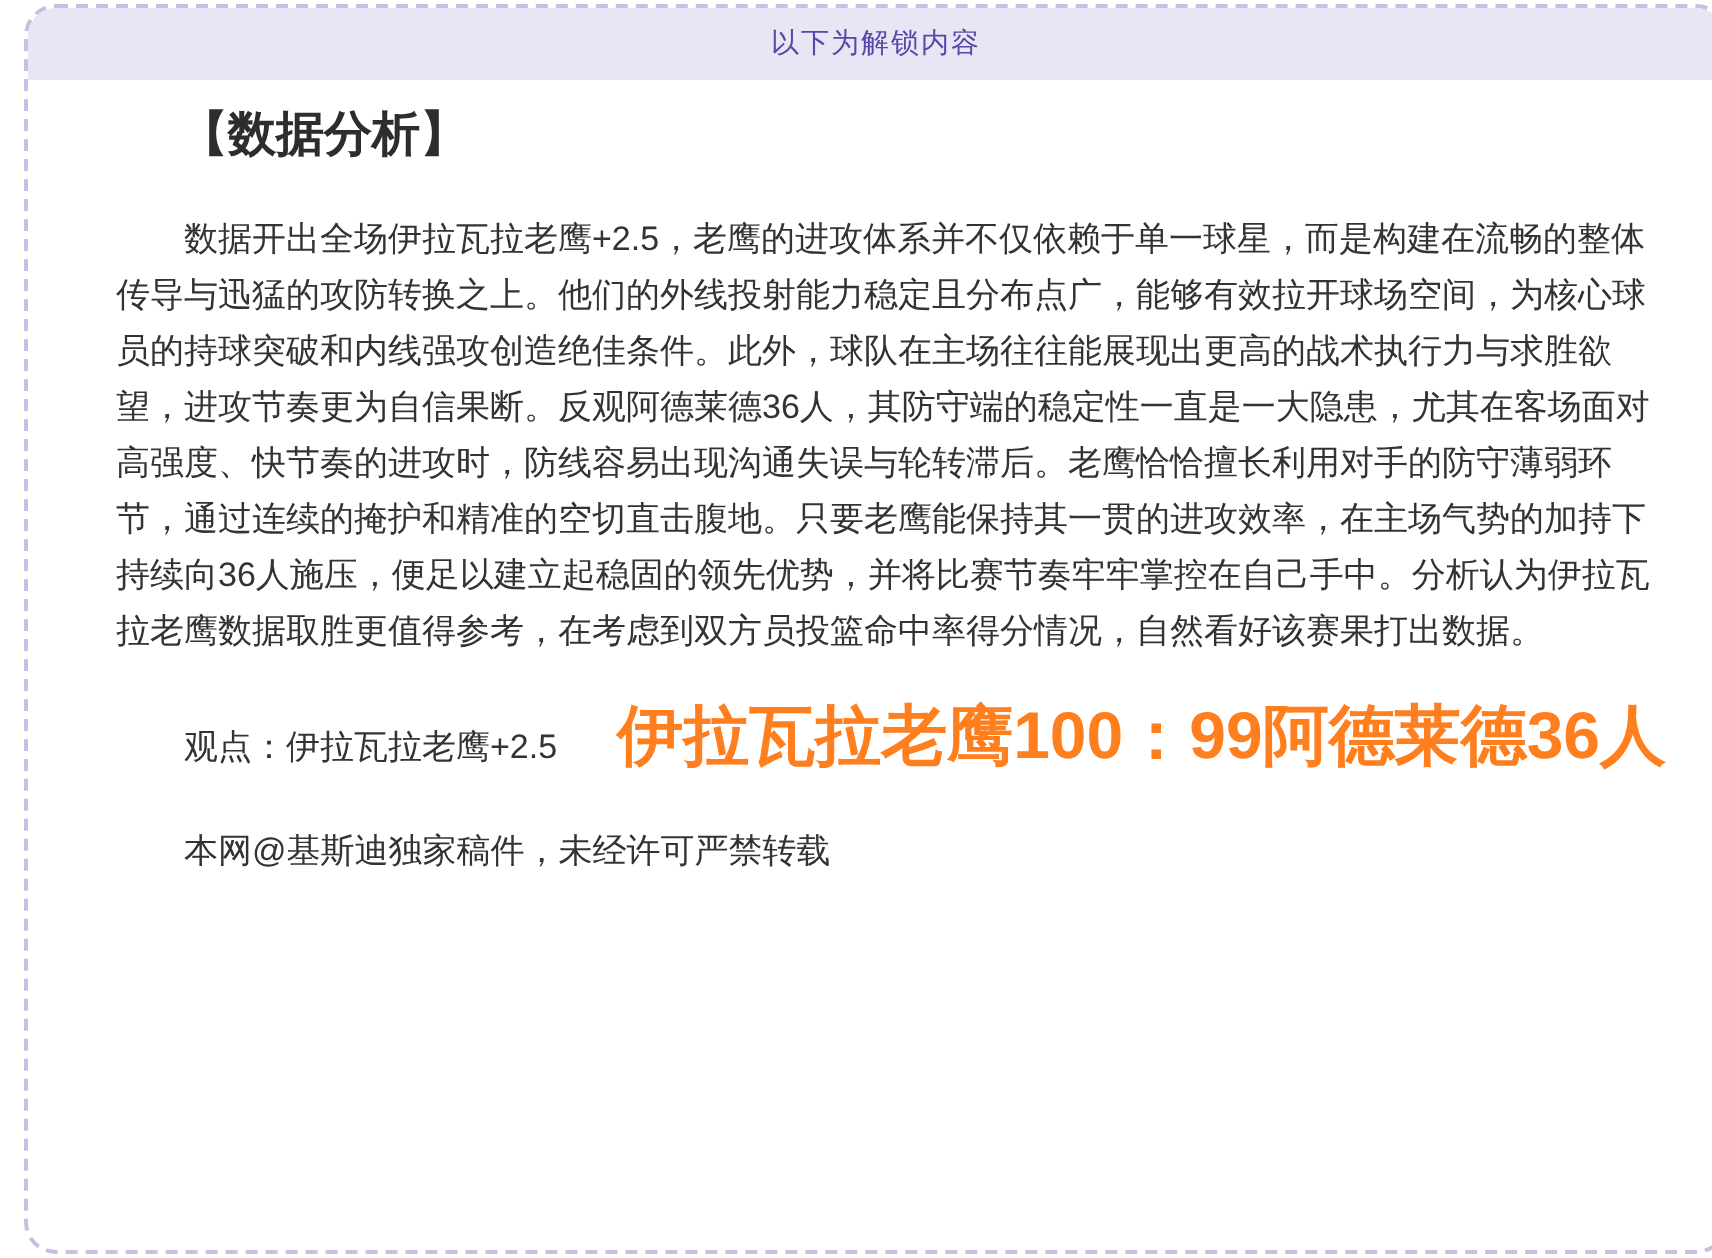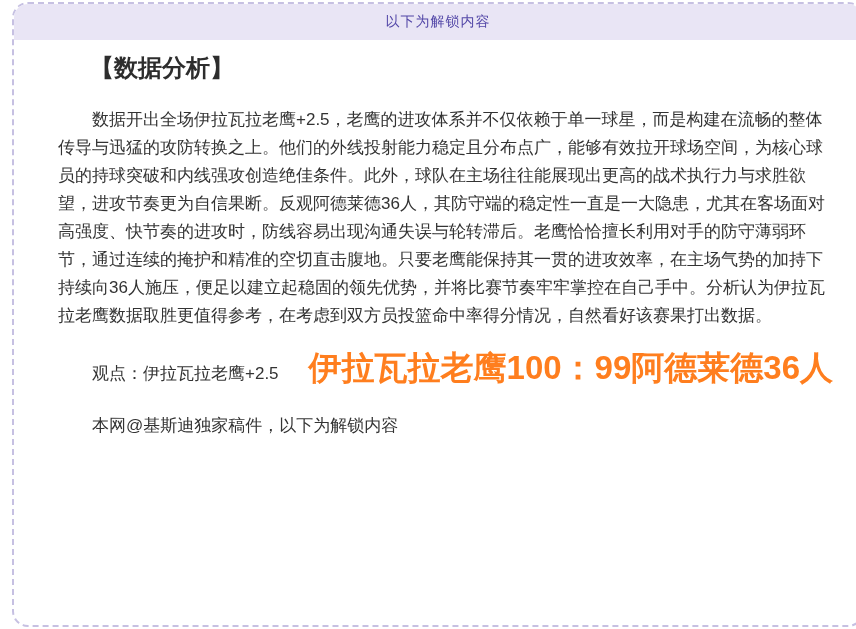--- a/index.html
+++ b/index.html
@@ -81,18 +81,18 @@
 
       <h2 class="heading">【数据分析】</h2>
 
       <p>数据开出全场伊拉瓦拉老鹰+2.5，老鹰的进攻体系并不仅依赖于单一球星，而是构建在流畅的整体传导与迅猛的攻防转换之上。他们的外线投射能力稳定且分布点广，能够有效拉开球场空间，为核心球员的持球突破和内线强攻创造绝佳条件。此外，球队在主场往往能展现出更高的战术执行力与求胜欲望，进攻节奏更为自信果断。反观阿德莱德36人，其防守端的稳定性一直是一大隐患，尤其在客场面对高强度、快节奏的进攻时，防线容易出现沟通失误与轮转滞后。老鹰恰恰擅长利用对手的防守薄弱环节，通过连续的掩护和精准的空切直击腹地。只要老鹰能保持其一贯的进攻效率，在主场气势的加持下持续向36人施压，便足以建立起稳固的领先优势，并将比赛节奏牢牢掌控在自己手中。分析认为伊拉瓦拉老鹰数据取胜更值得参考，在考虑到双方员投篮命中率得分情况，自然看好该赛果打出数据。</p>
 
       <p class="viewpoint-line">
         <span>观点：伊拉瓦拉老鹰+2.5</span><span class="score-highlight">伊拉瓦拉老鹰100：99阿德莱德36人</span>
       </p>
 
 
-      <p>本网@基斯迪独家稿件，以下为解锁内容</p>
+      <p>本网@基斯迪独家稿件，未经许可严禁转载</p>
 
 
     </div>
   </div>
 </div>
 
 </body></html>

